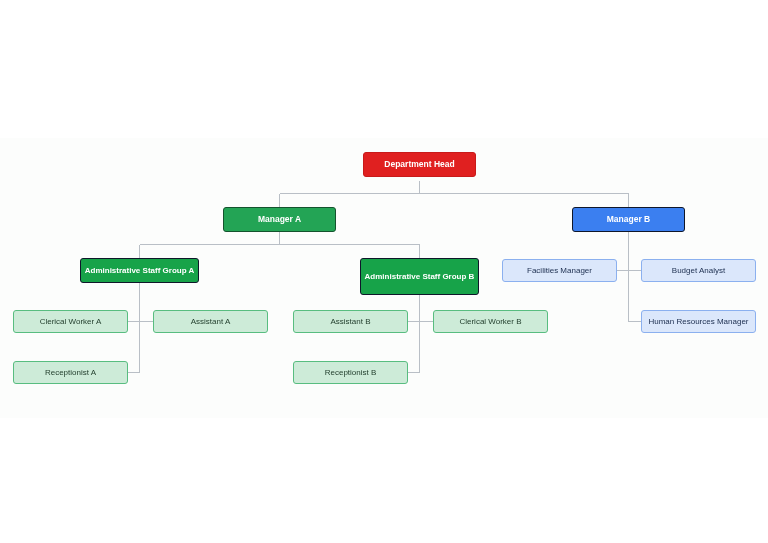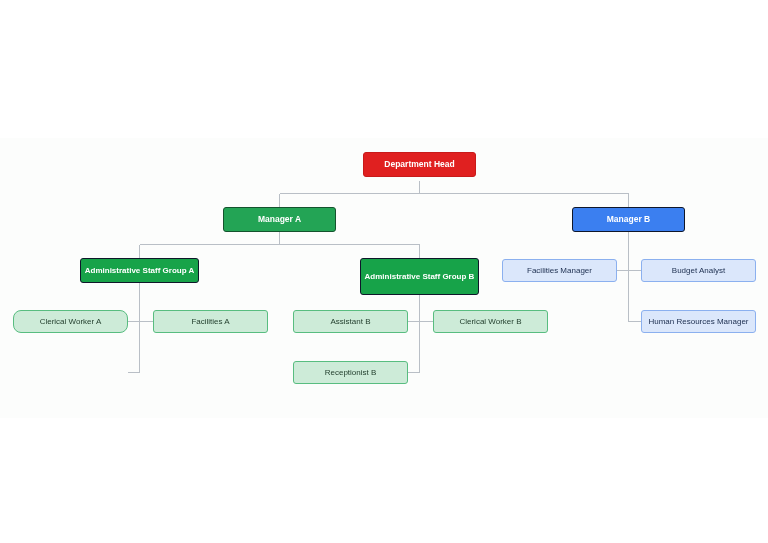--- a/index.html
+++ b/index.html
@@ -154,38 +154,41 @@
   </div>
 
   <div class="node node-leaf-blue" style="left:502px; top:259px; width:115px; height:23px;">
     <span>Facilities Manager</span>
   </div>
 
   <div class="node node-leaf-blue" style="left:641px; top:259px; width:115px; height:23px;">
     <span>Budget Analyst</span>
   </div>
 
-  <div class="node node-leaf-green" style="left:13px; top:310px; width:115px; height:23px;border-radius:8px;">
+  <div class="node node-leaf-green" style="left:13px; top:310px; width:115px; height:23px;">
     <span>Clerical Worker A</span>
   </div>
 
   <div class="node node-leaf-green" style="left:153px; top:310px; width:115px; height:23px;">
-    <span>Facilities A</span>
+    <span>Assistant A</span>
   </div>
 
   <div class="node node-leaf-green" style="left:293px; top:310px; width:115px; height:23px;">
     <span>Assistant B</span>
   </div>
 
   <div class="node node-leaf-green" style="left:433px; top:310px; width:115px; height:23px;">
     <span>Clerical Worker B</span>
   </div>
 
   <div class="node node-leaf-blue" style="left:641px; top:310px; width:115px; height:23px;">
     <span>Human Resources Manager</span>
   </div>
 
+  <div class="node node-leaf-green" style="left:13px; top:361px; width:115px; height:23px;">
+    <span>Receptionist A</span>
+  </div>
 
   <div class="node node-leaf-green" style="left:293px; top:361px; width:115px; height:23px;">
     <span>Receptionist B</span>
   </div>
 
 </div>
 
 </body></html>

